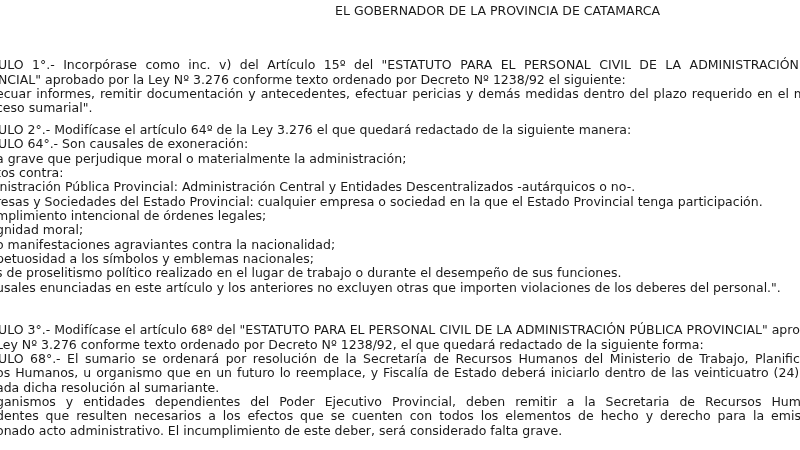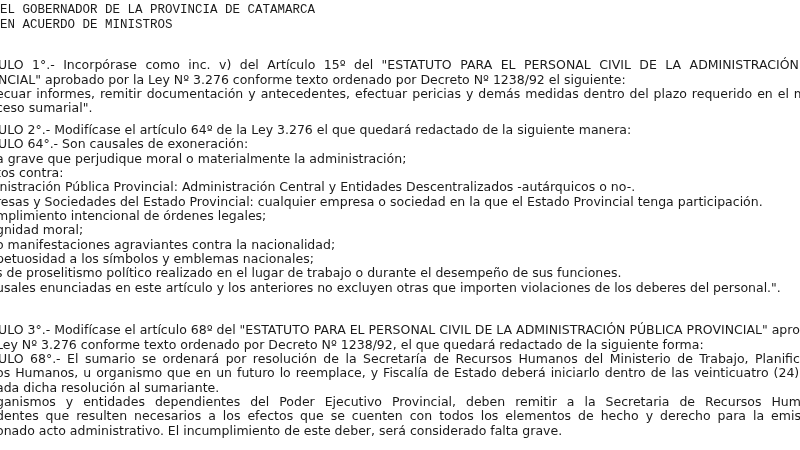--- a/index.html
+++ b/index.html
@@ -4,35 +4,34 @@
   <style>
     html, body { margin: 0; padding: 0; }
     body {
       width: 800px; height: 450px; overflow: hidden;
       background: #ffffff; position: relative;
       font-family: "DejaVu Sans", sans-serif;
       color: #1a1a1a;
     }
     .header {
       position: absolute; left: 0; top: 3px; width: 660px;
-      text-align: left; font-size: 12.5px; line-height: 15px; font-family: Liberation Mono, monospace;
+      text-align: right; font-size: 12.5px; line-height: 15px;
     }
     .header div { white-space: nowrap; }
     .line {
       position: absolute; white-space: nowrap;
       font-size: 12.5px; line-height: 14px;
     }
     .just { word-spacing: 3px; }
   </style>
 </head>
 <body>
 
 <div class="header">
   <div>EL GOBERNADOR DE LA PROVINCIA DE CATAMARCA</div>
-  <div>EN ACUERDO DE MINISTROS</div>
 </div>
 
 <div>
   <div class="line just" style="left:-2px; top:58px; word-spacing:4.5px;">ULO 1°.- Incorpórase como inc. v) del Artículo 15º del "ESTATUTO PARA EL PERSONAL CIVIL DE LA ADMINISTRACIÓN PÚBLICA</div>
   <div class="line" style="left:-2px; top:73px;">NCIAL" aprobado por la Ley Nº 3.276 conforme texto ordenado por Decreto Nº 1238/92 el siguiente:</div>
   <div class="line" style="left:-4px; top:87px; word-spacing:1px;">ecuar informes, remitir documentación y antecedentes, efectuar pericias y demás medidas dentro del plazo requerido en el marco</div>
   <div class="line" style="left:-4px; top:101px;">ceso sumarial".</div>
 </div>
 
 <div>

